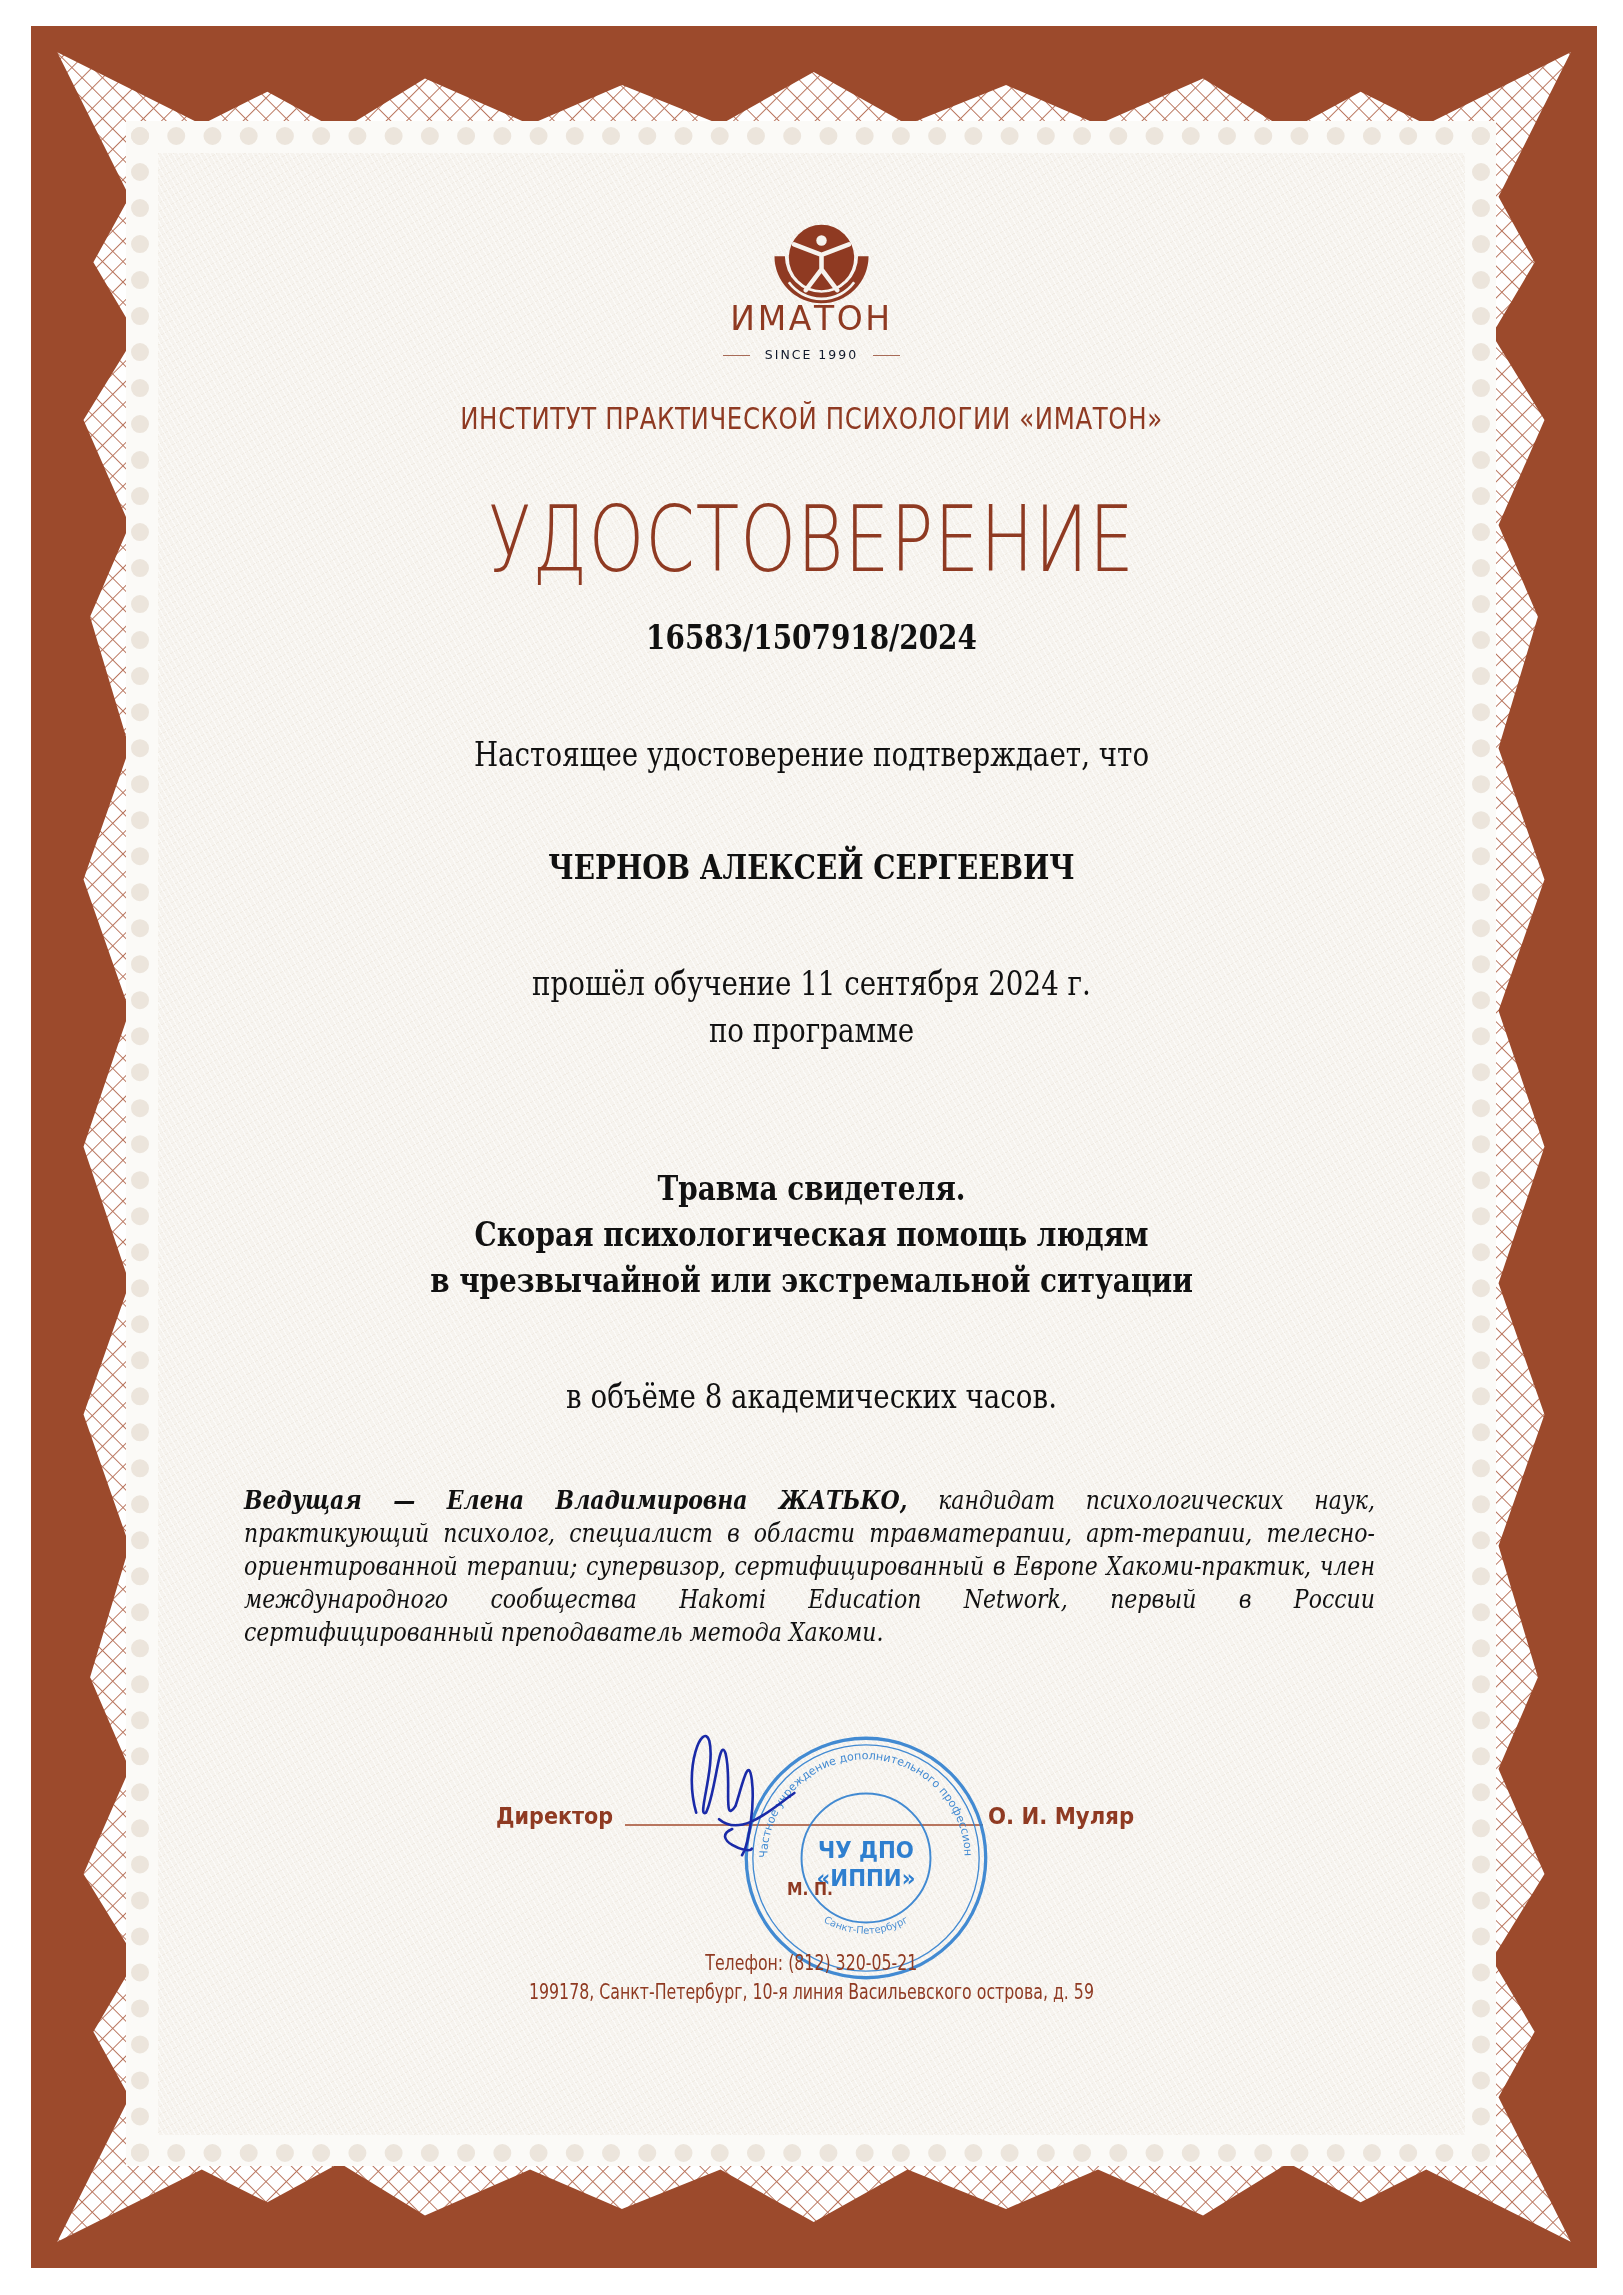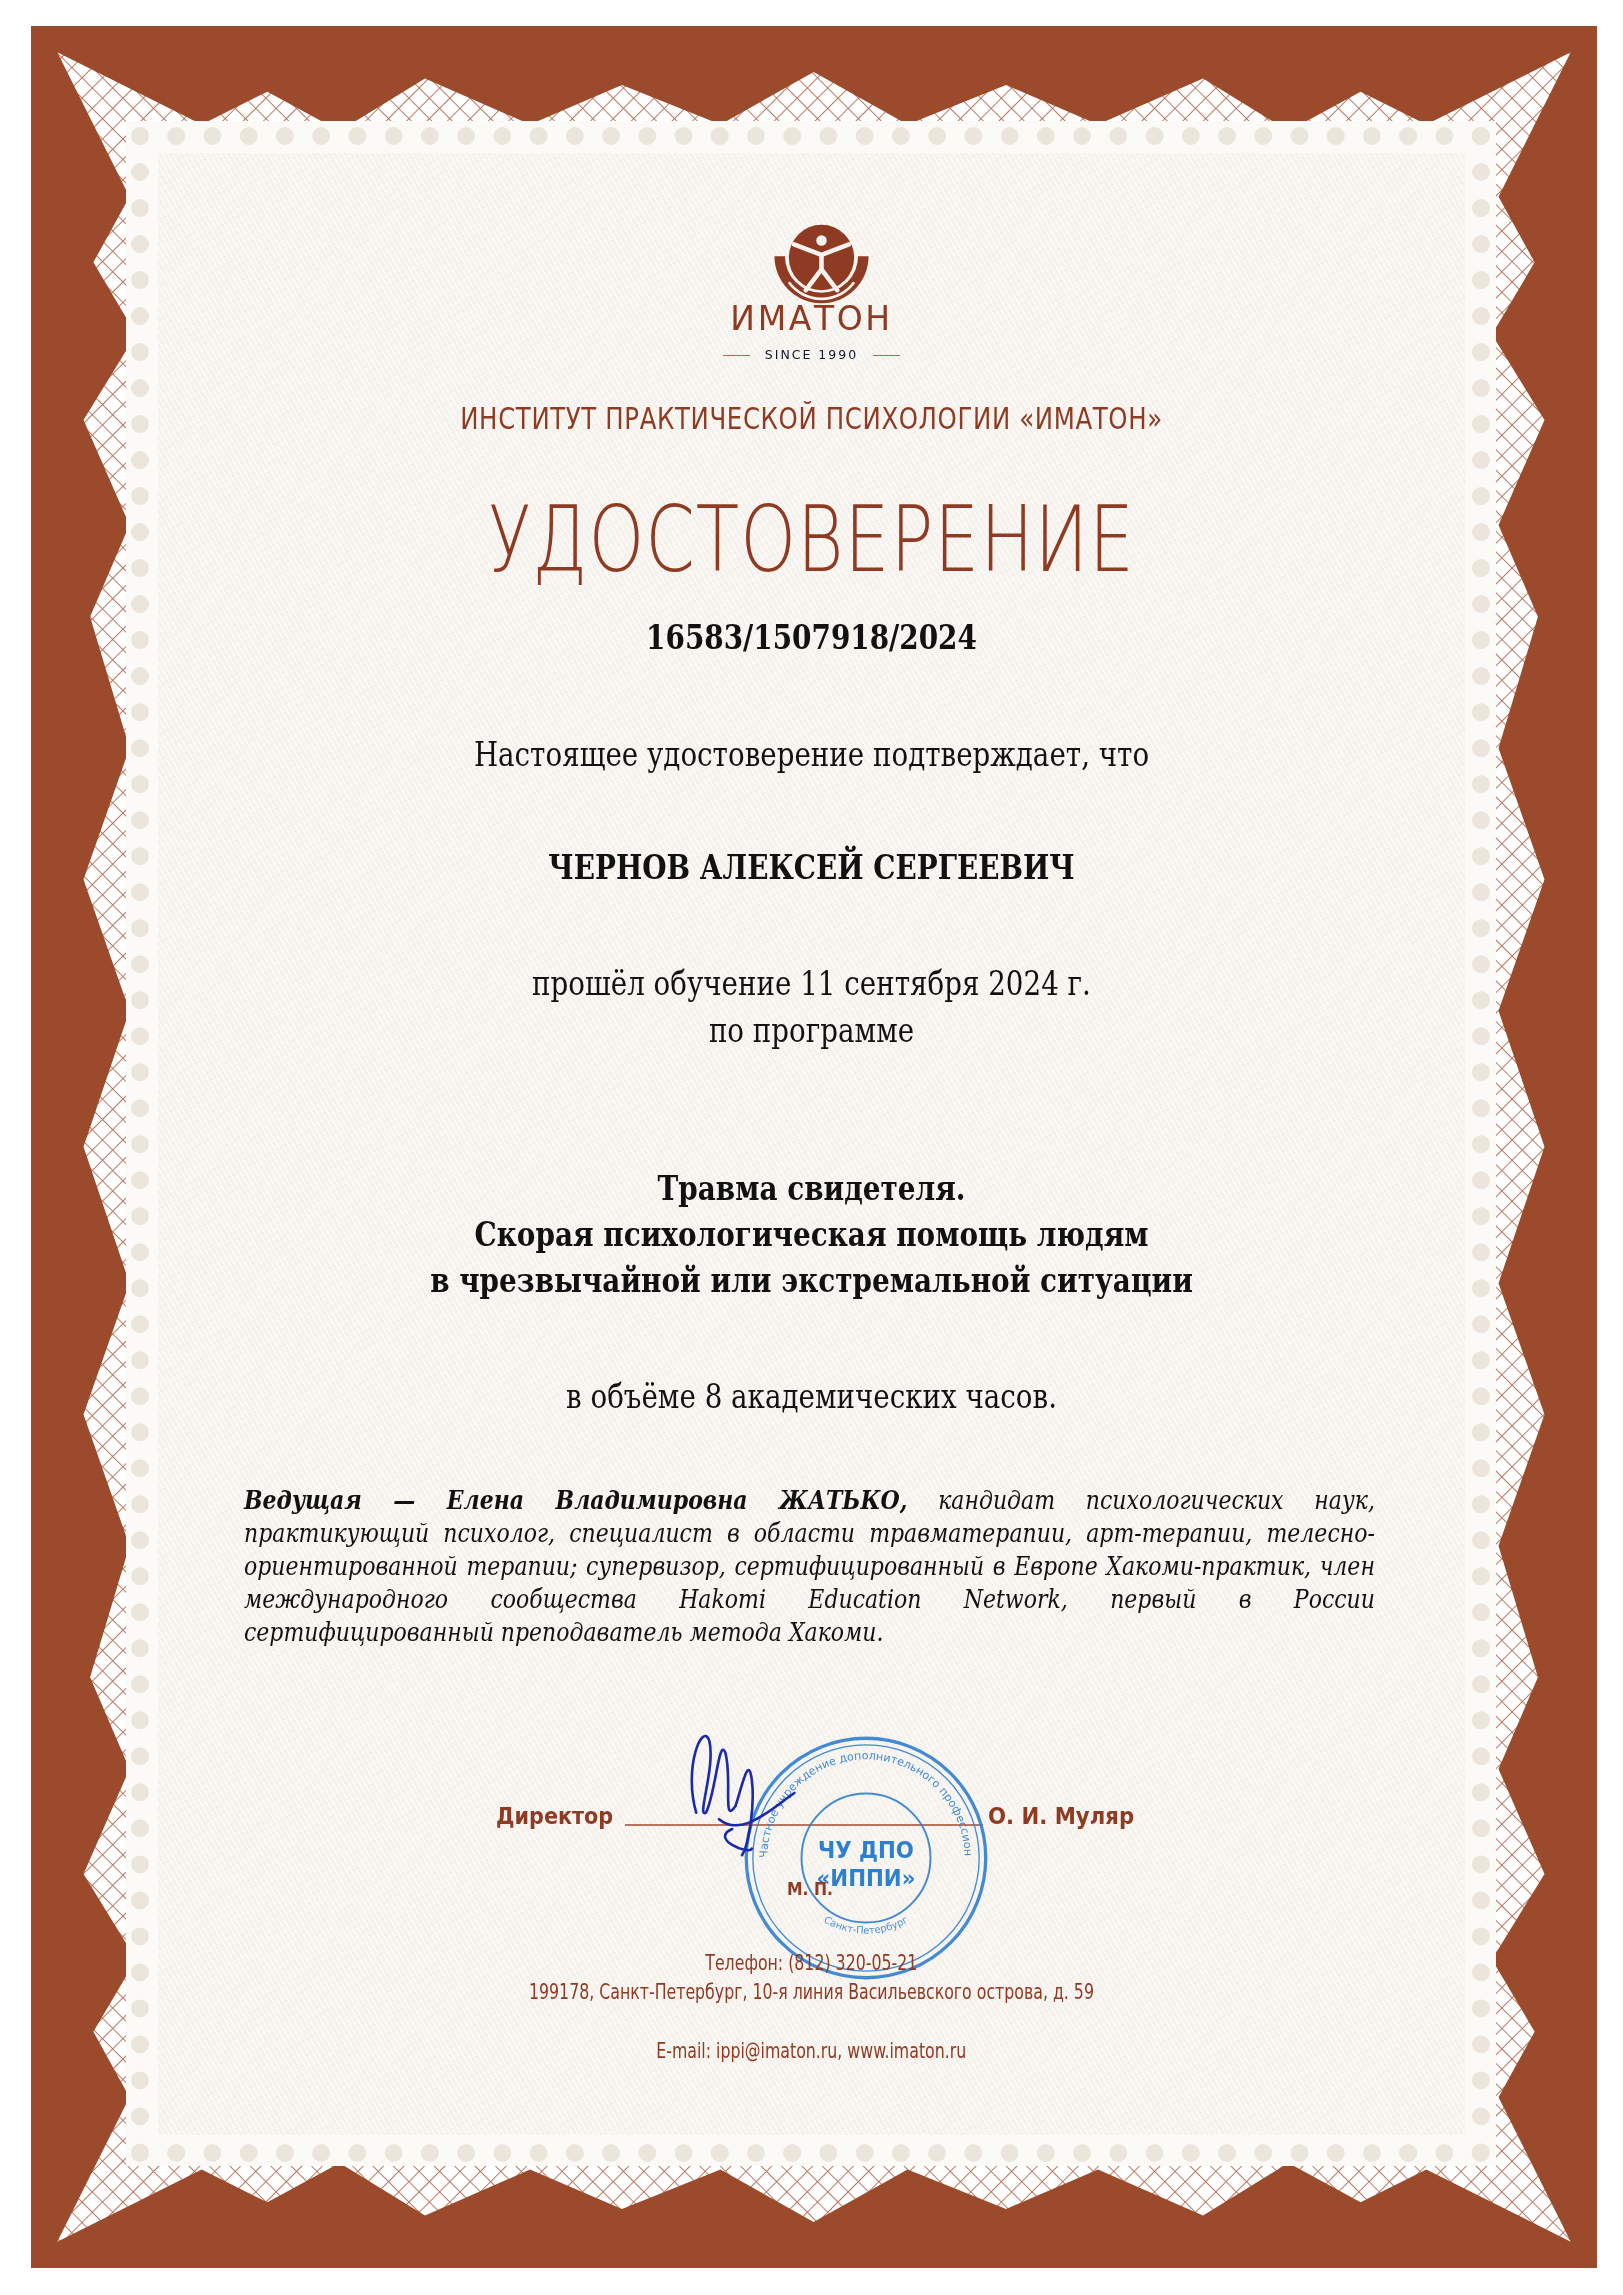--- a/index.html
+++ b/index.html
@@ -159,15 +159,14 @@
   </svg>
 
   <div class="mp">М. П.</div>
 
   <svg class="signature" viewBox="0 0 220 240">
     <path d="M40 150 C 20 80, 50 10, 60 40 C 70 80, 40 160, 55 150 C 70 120, 75 30, 85 60 C 95 100, 80 170, 100 140 C 110 110, 120 60, 125 100 C 130 140, 120 200, 110 215 M 75 160 C 110 190, 160 140, 190 120 M 95 175 C 60 190, 120 215, 125 205" stroke="#1a2aa8" stroke-width="4" fill="none" stroke-linecap="round"></path>
   </svg>
 
   <div class="center footer" style="top:1980px"><span>199178, Санкт-Петербург, 10-я линия Васильевского острова, д. 59</span></div>
   <div class="center footer" style="top:1951px"><span>Телефон: (812) 320-05-21</span></div>
-  <div class="center footer" style="top:2039px"><span>E-mail: ippi@imaton.ru, www.imaton.ru</span></div>
 </div>
 
 
 </body></html>

